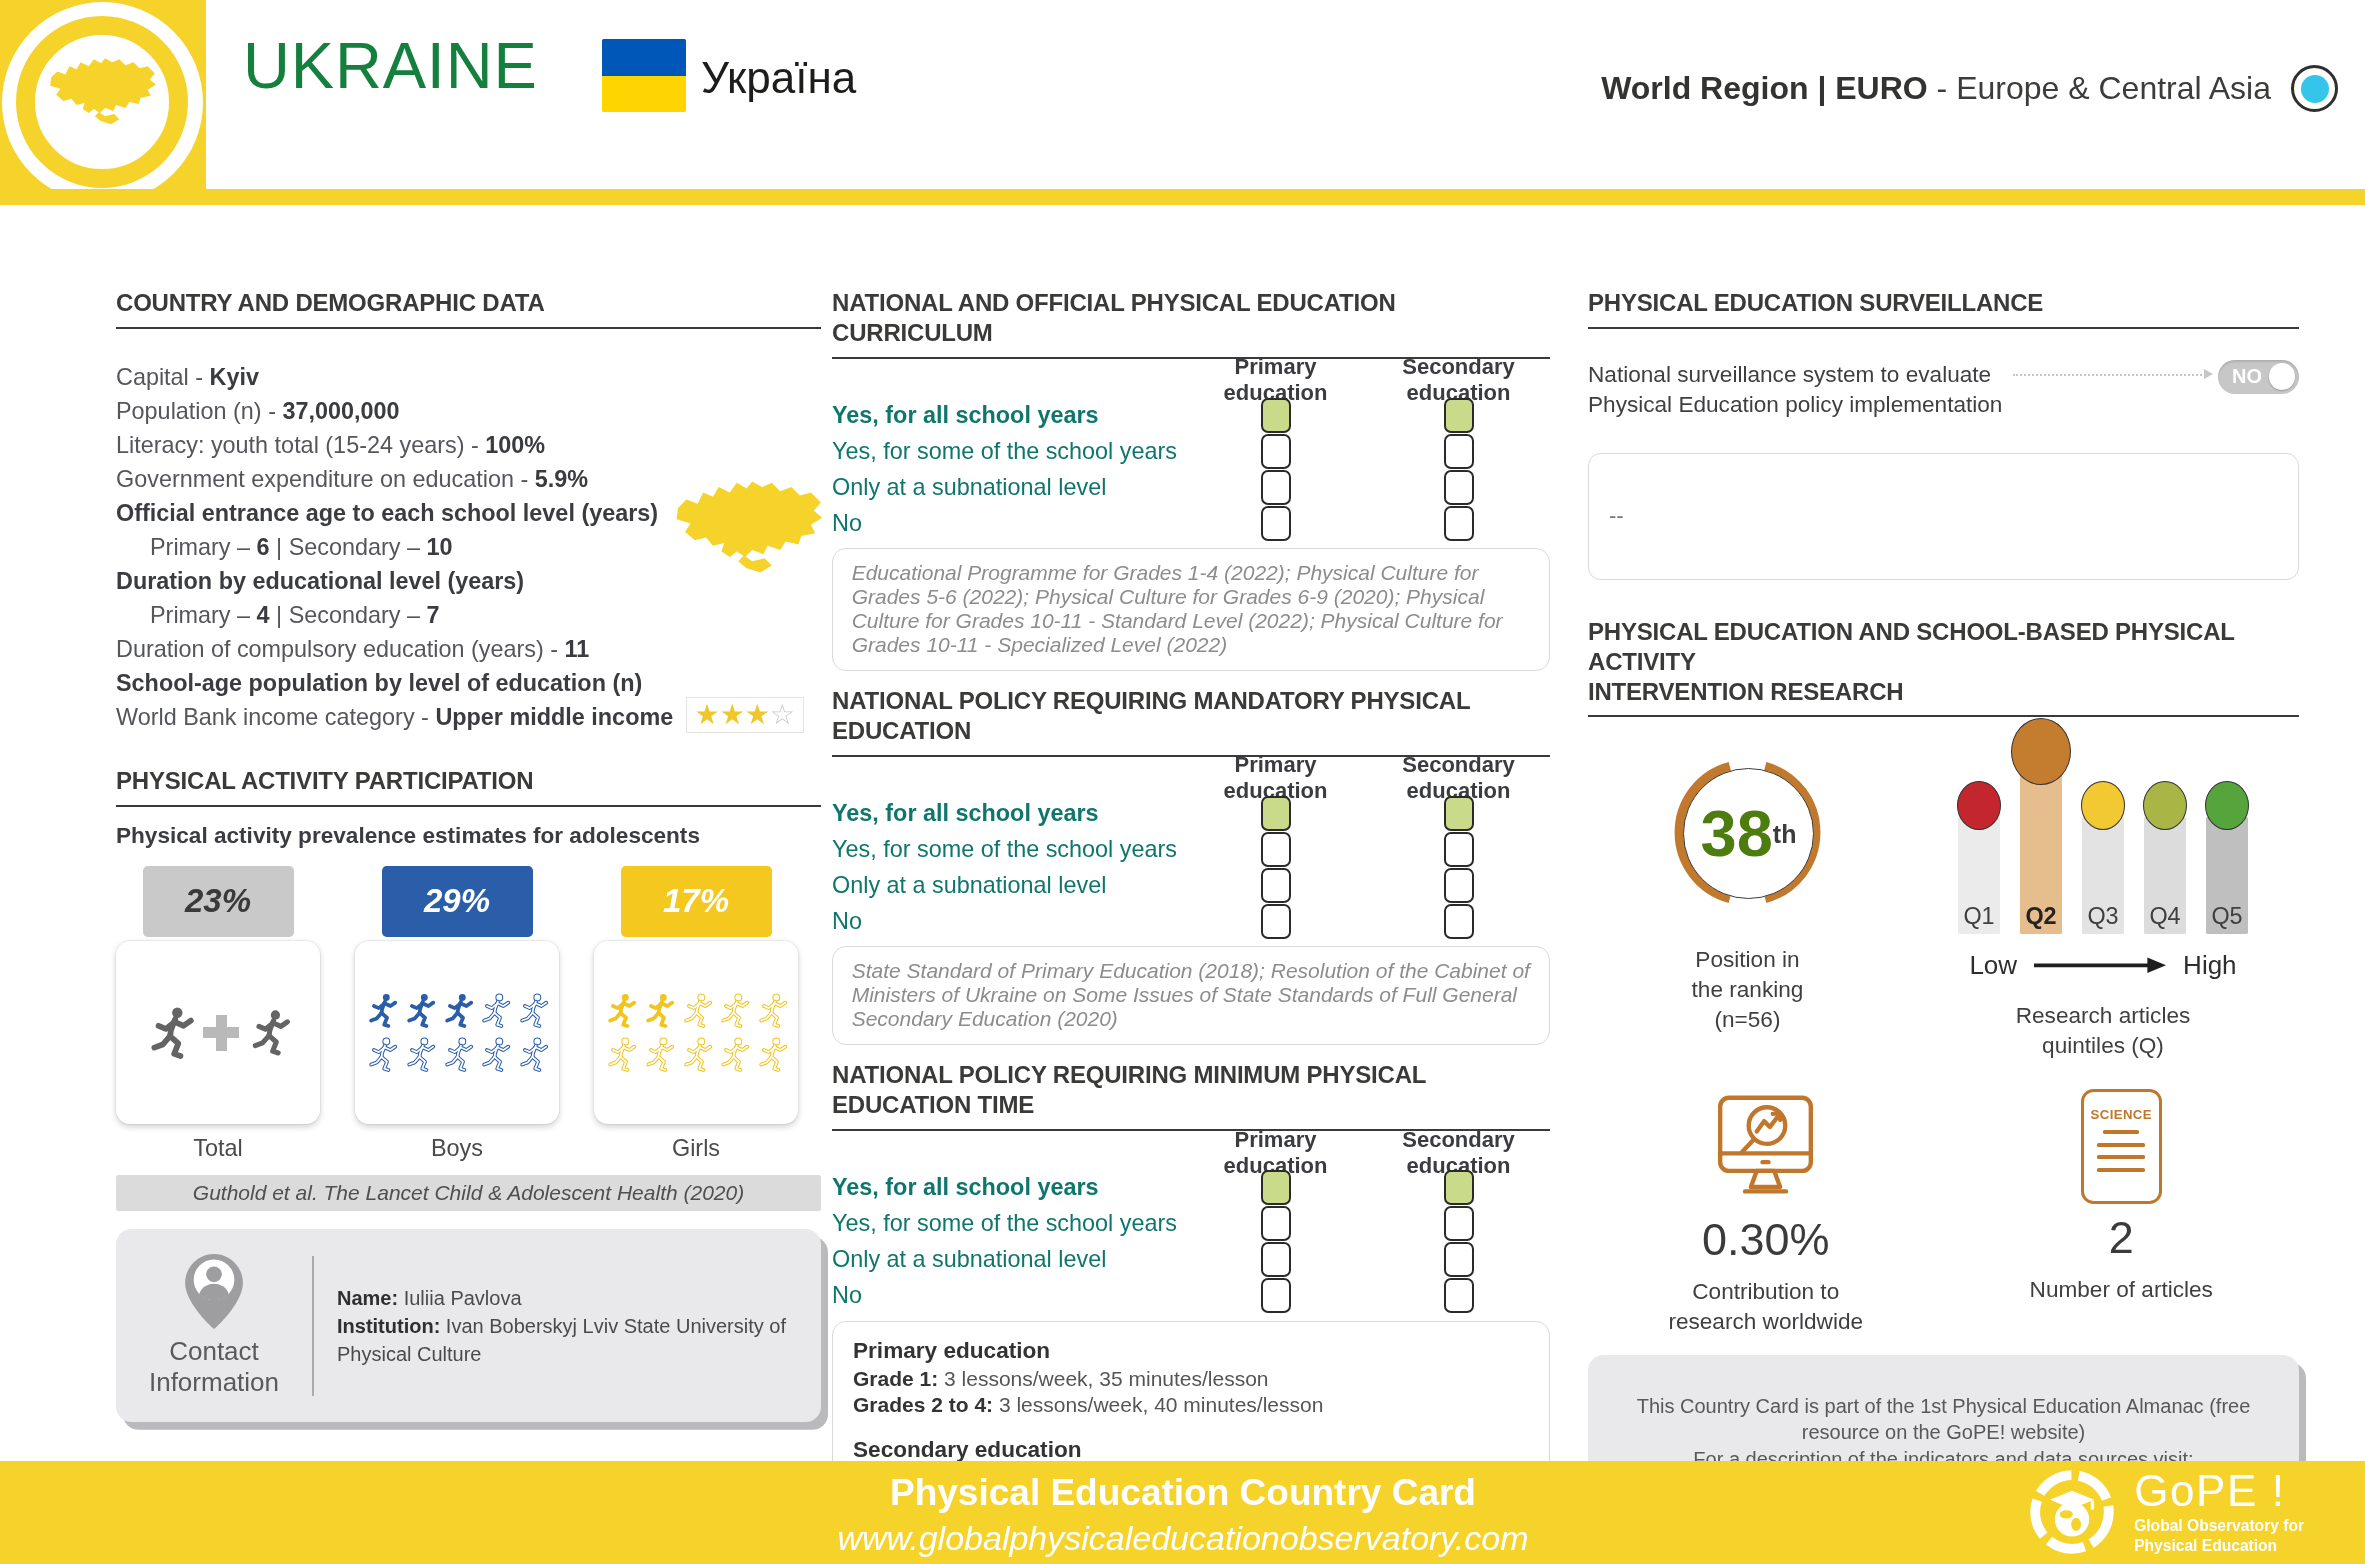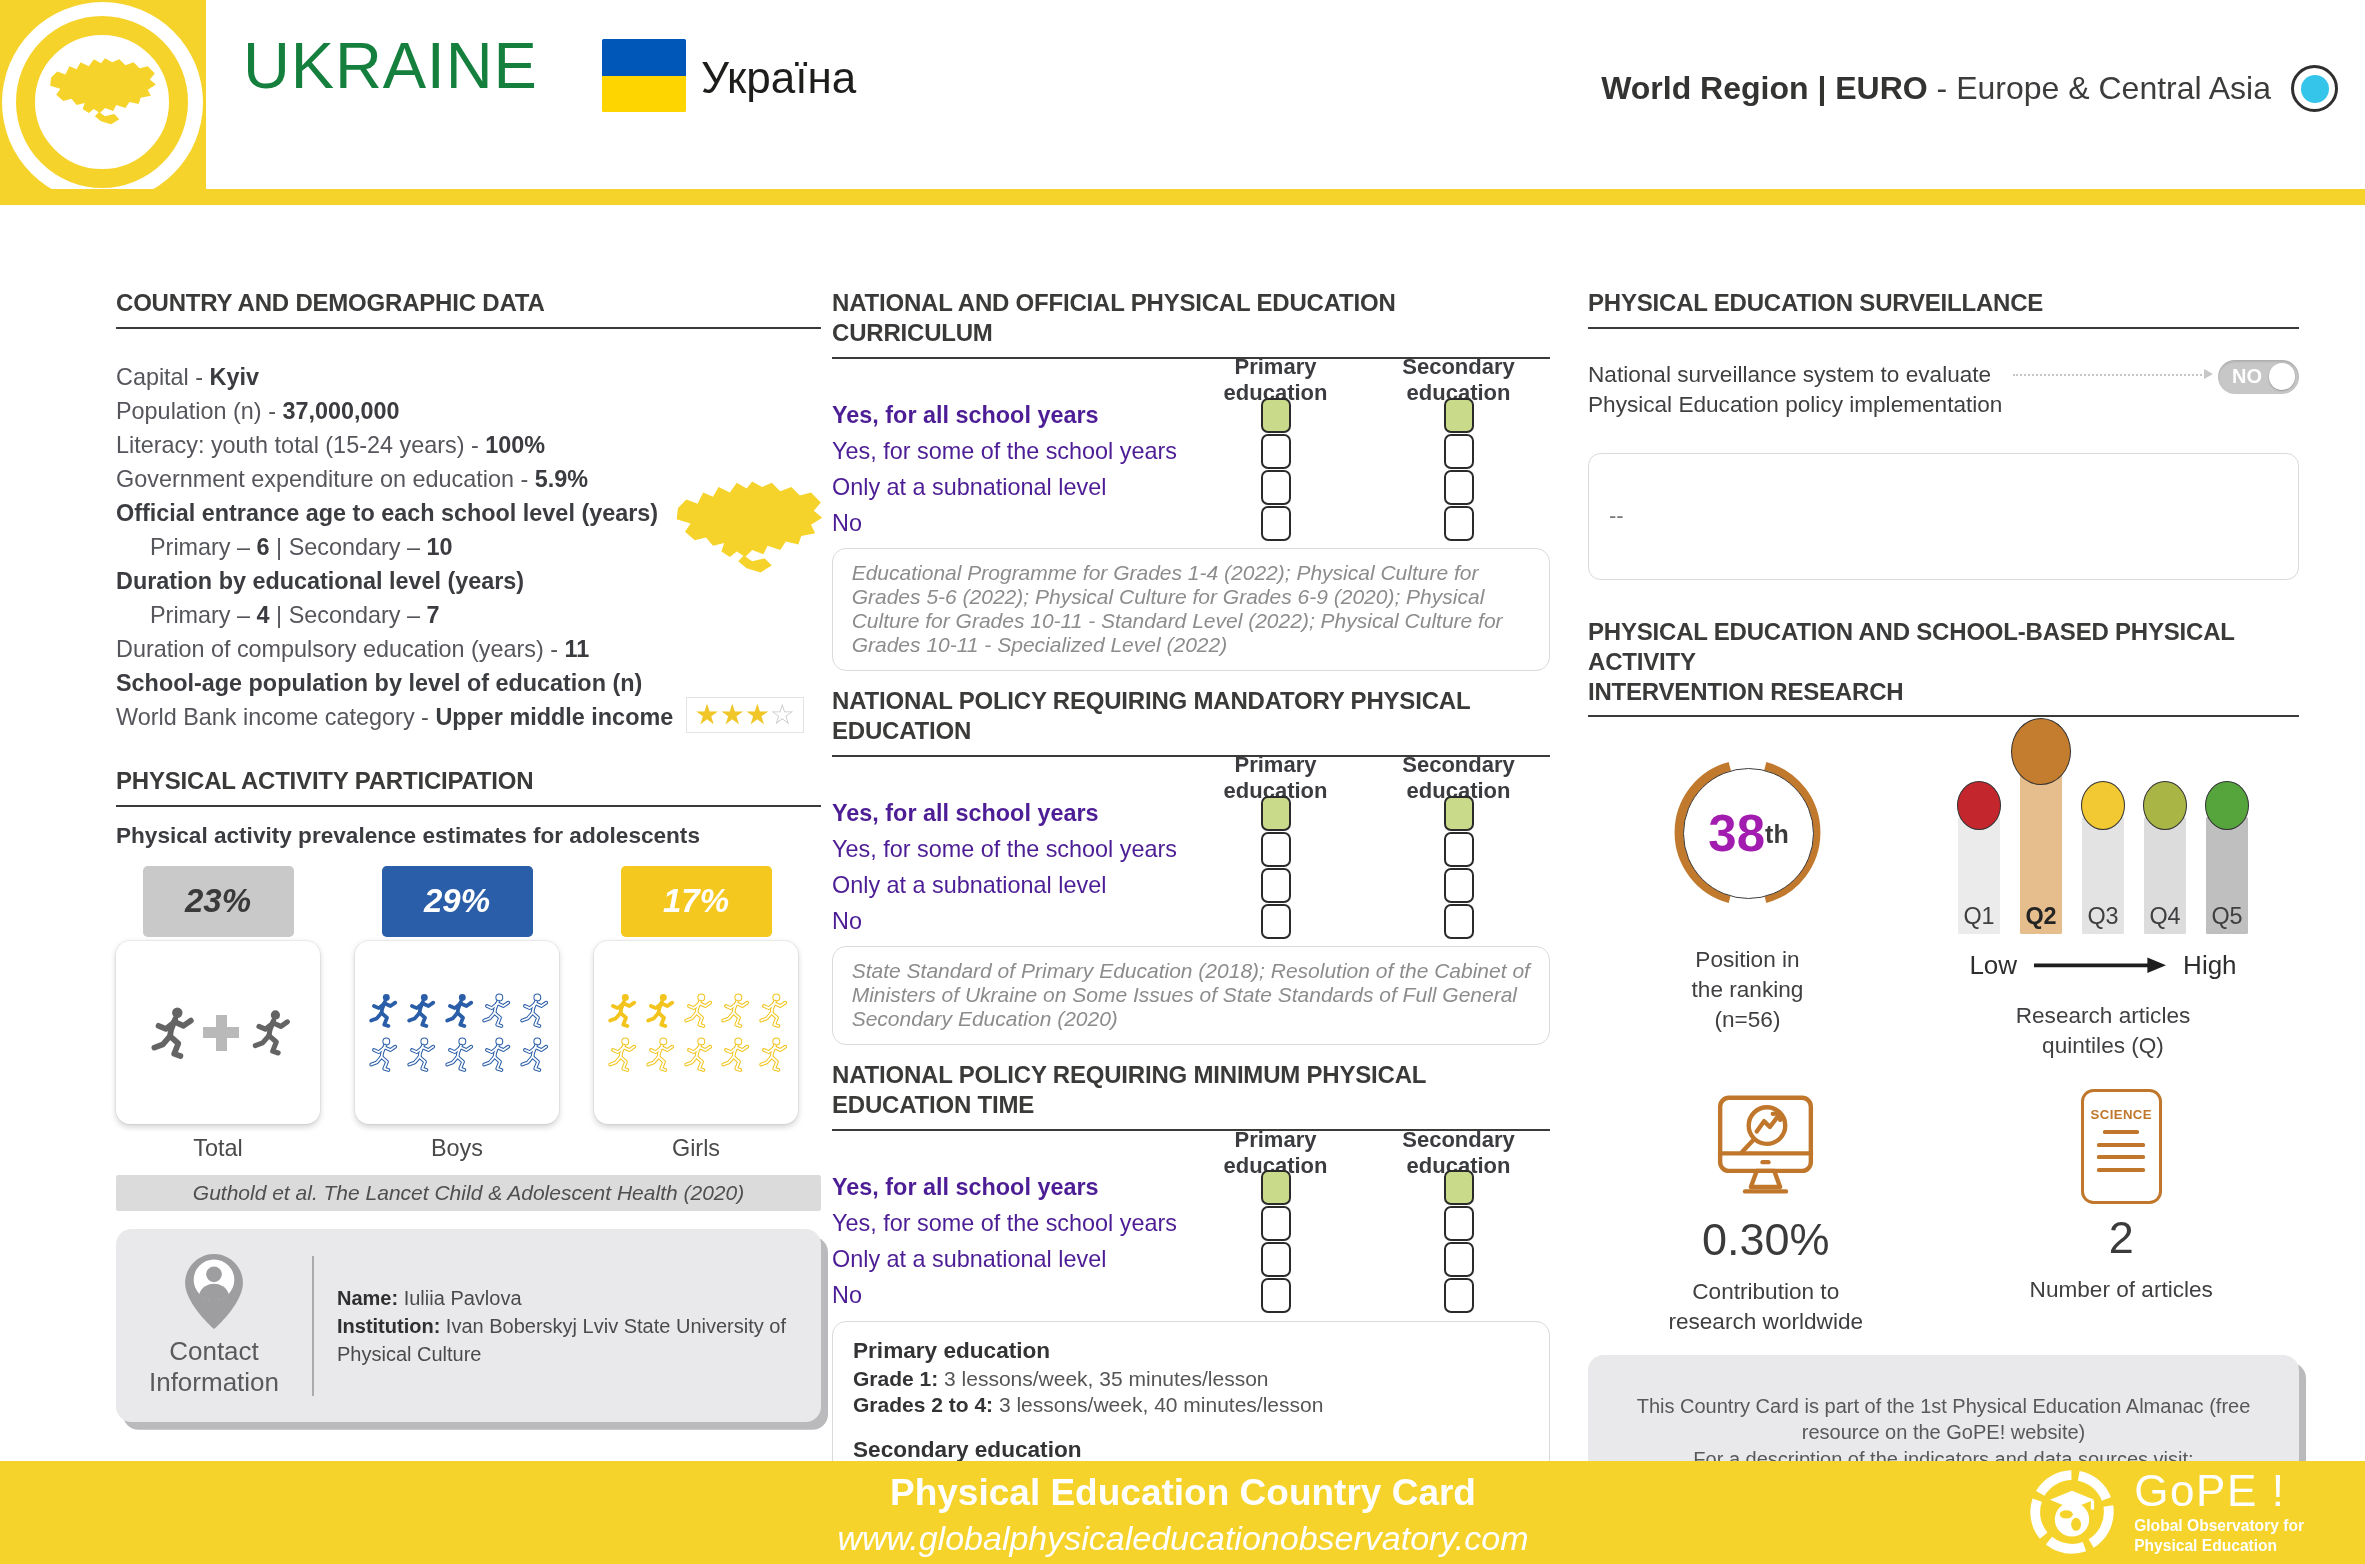--- a/index.html
+++ b/index.html
@@ -71,21 +71,21 @@
   .contact-left{width:196px;display:flex;flex-direction:column;align-items:center;}
   .contact-label{font-size:26px;color:#5A5A5C;line-height:31px;text-align:center;margin-top:6.2px;}
   .contact-div{width:1.6px;height:140px;background:#ABABAD;}
   .contact-right{flex:1;padding:0 23.4px;font-size:20px;line-height:28px;color:#4A4A4C;}
   .contact-right .lab{font-weight:bold;color:#2F2F30;}
 
   
   .pe-grid{margin-top:6.2px;}
   .pe-row{display:flex;align-items:center;height:36px;}
   .pe-head{height:31px;margin-bottom:1.6px;}
-  .pe-label{flex:1;font-size:23.4px;color:#4c1d95;}
+  .pe-label{flex:1;font-size:23.4px;color:#0f766e;}
   .pe-col{width:183px;display:flex;justify-content:center;font-size:22px;color:#3B3C40;text-align:center;}
   .cbox{width:26px;height:31px;border:2.7px solid #2A2A2A;border-radius:7px;background:#fff;}
   .cbox.on{background:var(--check);}
   .note-box{margin-top:6.2px;border:1.6px solid #DADADA;border-radius:14px;padding:12.5px 18.7px;
             font-size:21px;line-height:24px;font-style:italic;color:#8C8C8C;}
   .sec-gap{margin-top:15.6px;}
   .detail-box{margin-top:7.8px;border:1.6px solid #DADADA;border-radius:14px;padding:14px 20px;}
   .detail-h{font-size:22.6px;font-weight:bold;color:#333335;line-height:30px;}
   .detail-line{font-size:21px;line-height:26px;color:#555;}
   .detail-line .lab{font-weight:bold;color:#333335;}
@@ -105,21 +105,21 @@
   .surv-note{margin-top:33px;height:125px;border:1.6px solid #DADADA;border-radius:12.5px;
              display:flex;align-items:center;padding:0 20px;font-size:22px;color:#777;}
 
   
   .res-title{margin-top:37px;}
   .res-row{margin-top:22px;display:flex;}
   .rank-block{width:319px;display:flex;flex-direction:column;align-items:center;}
   .rank-circle{position:relative;width:187px;height:187px;}
   .rank-inner{position:absolute;left:29px;top:29px;width:129px;height:129px;border-radius:50%;background:#fff;
               border:1.6px solid #3C3C3C;display:flex;align-items:center;justify-content:center;}
-  .rank-num{font-size:51px;font-weight:bold;color:#a21caf;}
+  .rank-num{font-size:65px;font-weight:bold;color:#4d7c0f;}
   .rank-sup{font-size:25px;font-weight:bold;color:#3B3B3B;vertical-align:super;line-height:0;}
   .rank-cap{margin-top:18.7px;font-size:22.6px;line-height:30px;color:#3F3F42;text-align:center;}
   .quint-block{flex:1;display:flex;flex-direction:column;align-items:center;}
   .quint-bars{height:195px;display:flex;align-items:flex-end;gap:20px;}
   .qbar{position:relative;width:42px;border-radius:1.6px;}
   .qdot{position:absolute;left:50%;transform:translateX(-50%);border-radius:50%;border:1.9px solid #333;}
   .qlabel{position:absolute;left:0;bottom:4.7px;width:100%;text-align:center;font-size:23.4px;color:#3F3F42;}
   .qlabel.b{font-weight:bold;color:#242424;}
   .lowhigh{margin-top:15.6px;display:flex;align-items:center;gap:17px;font-size:26px;color:#2E2E2E;}
   .quint-cap{margin-top:20px;font-size:22.6px;line-height:30px;color:#3F3F42;text-align:center;}

